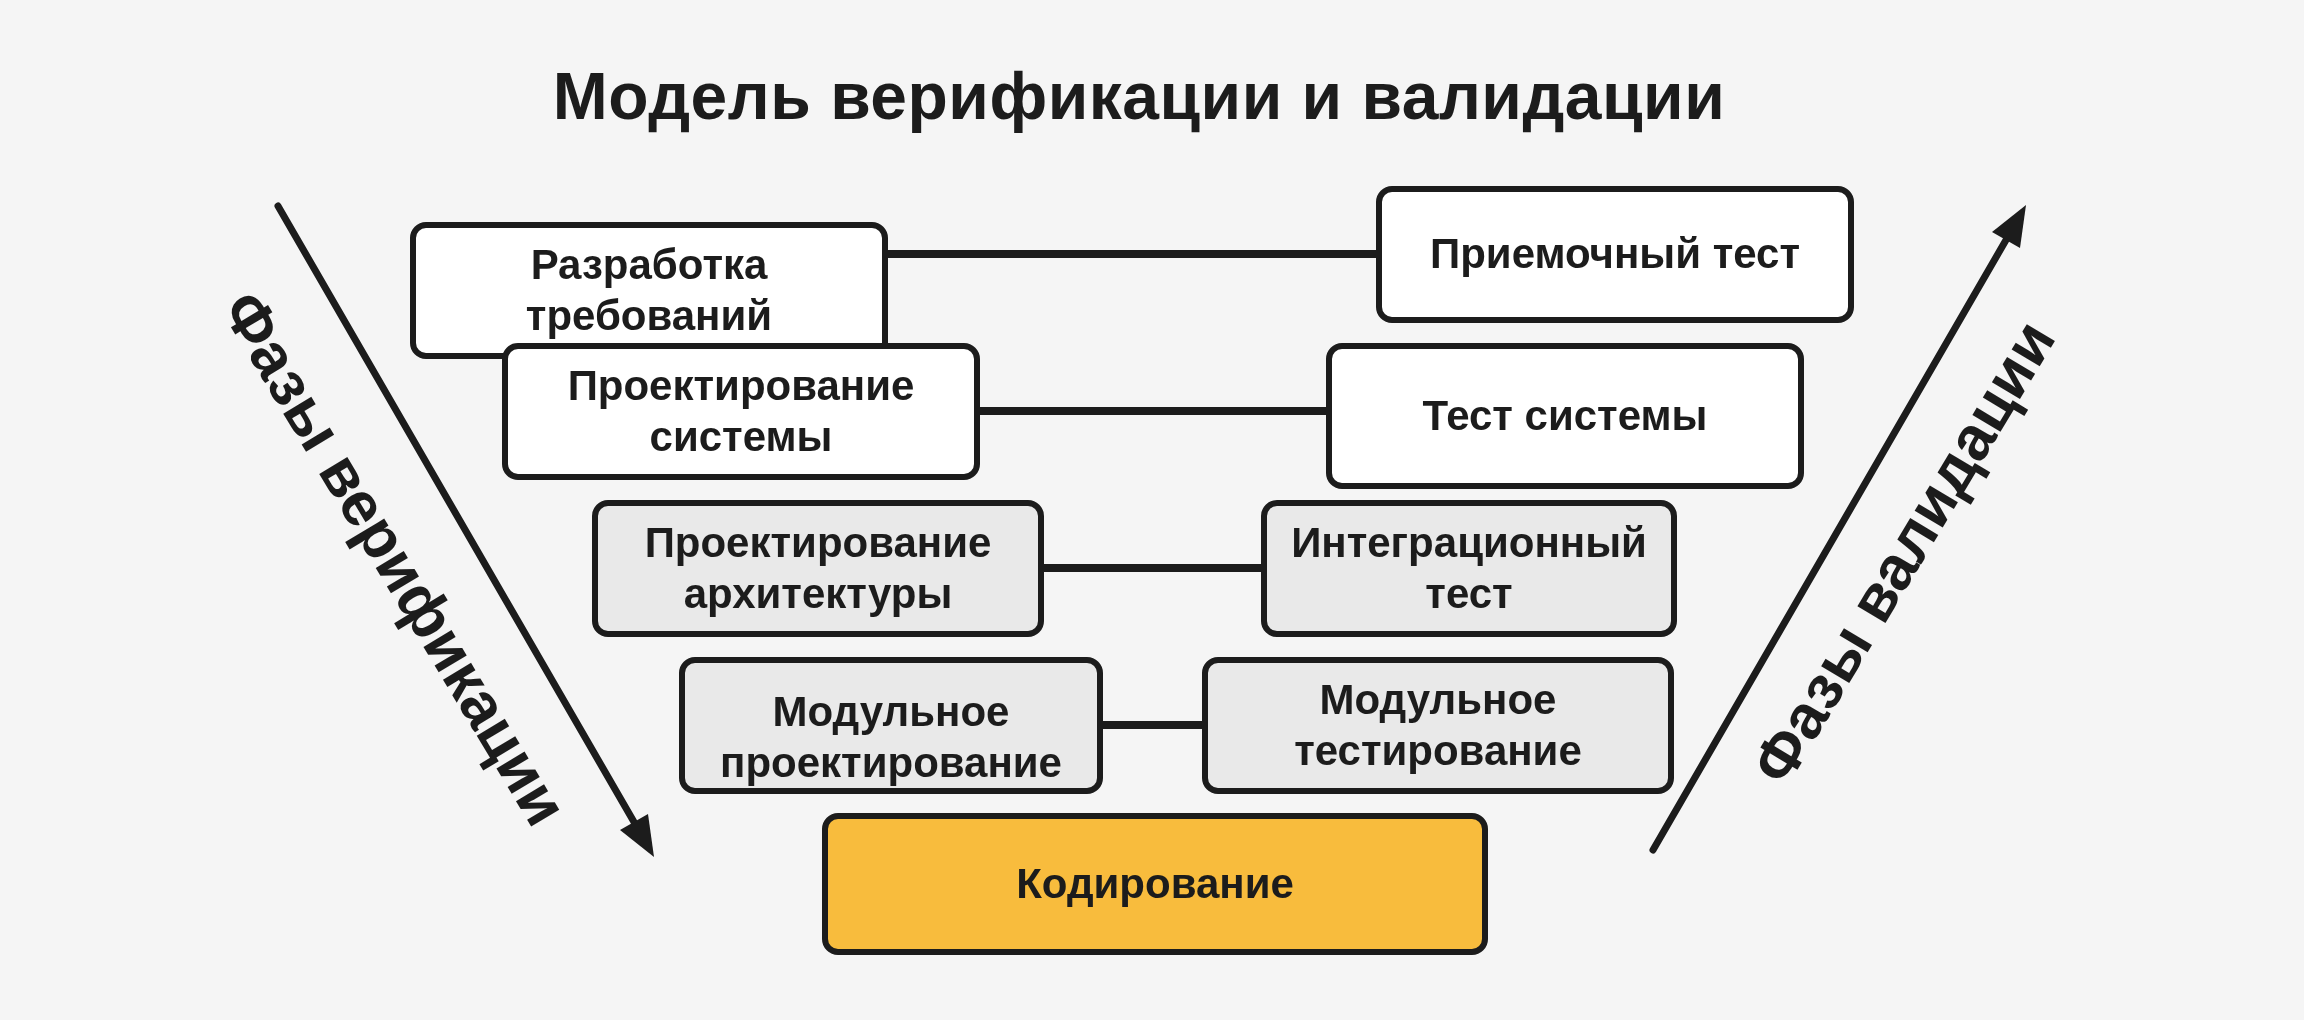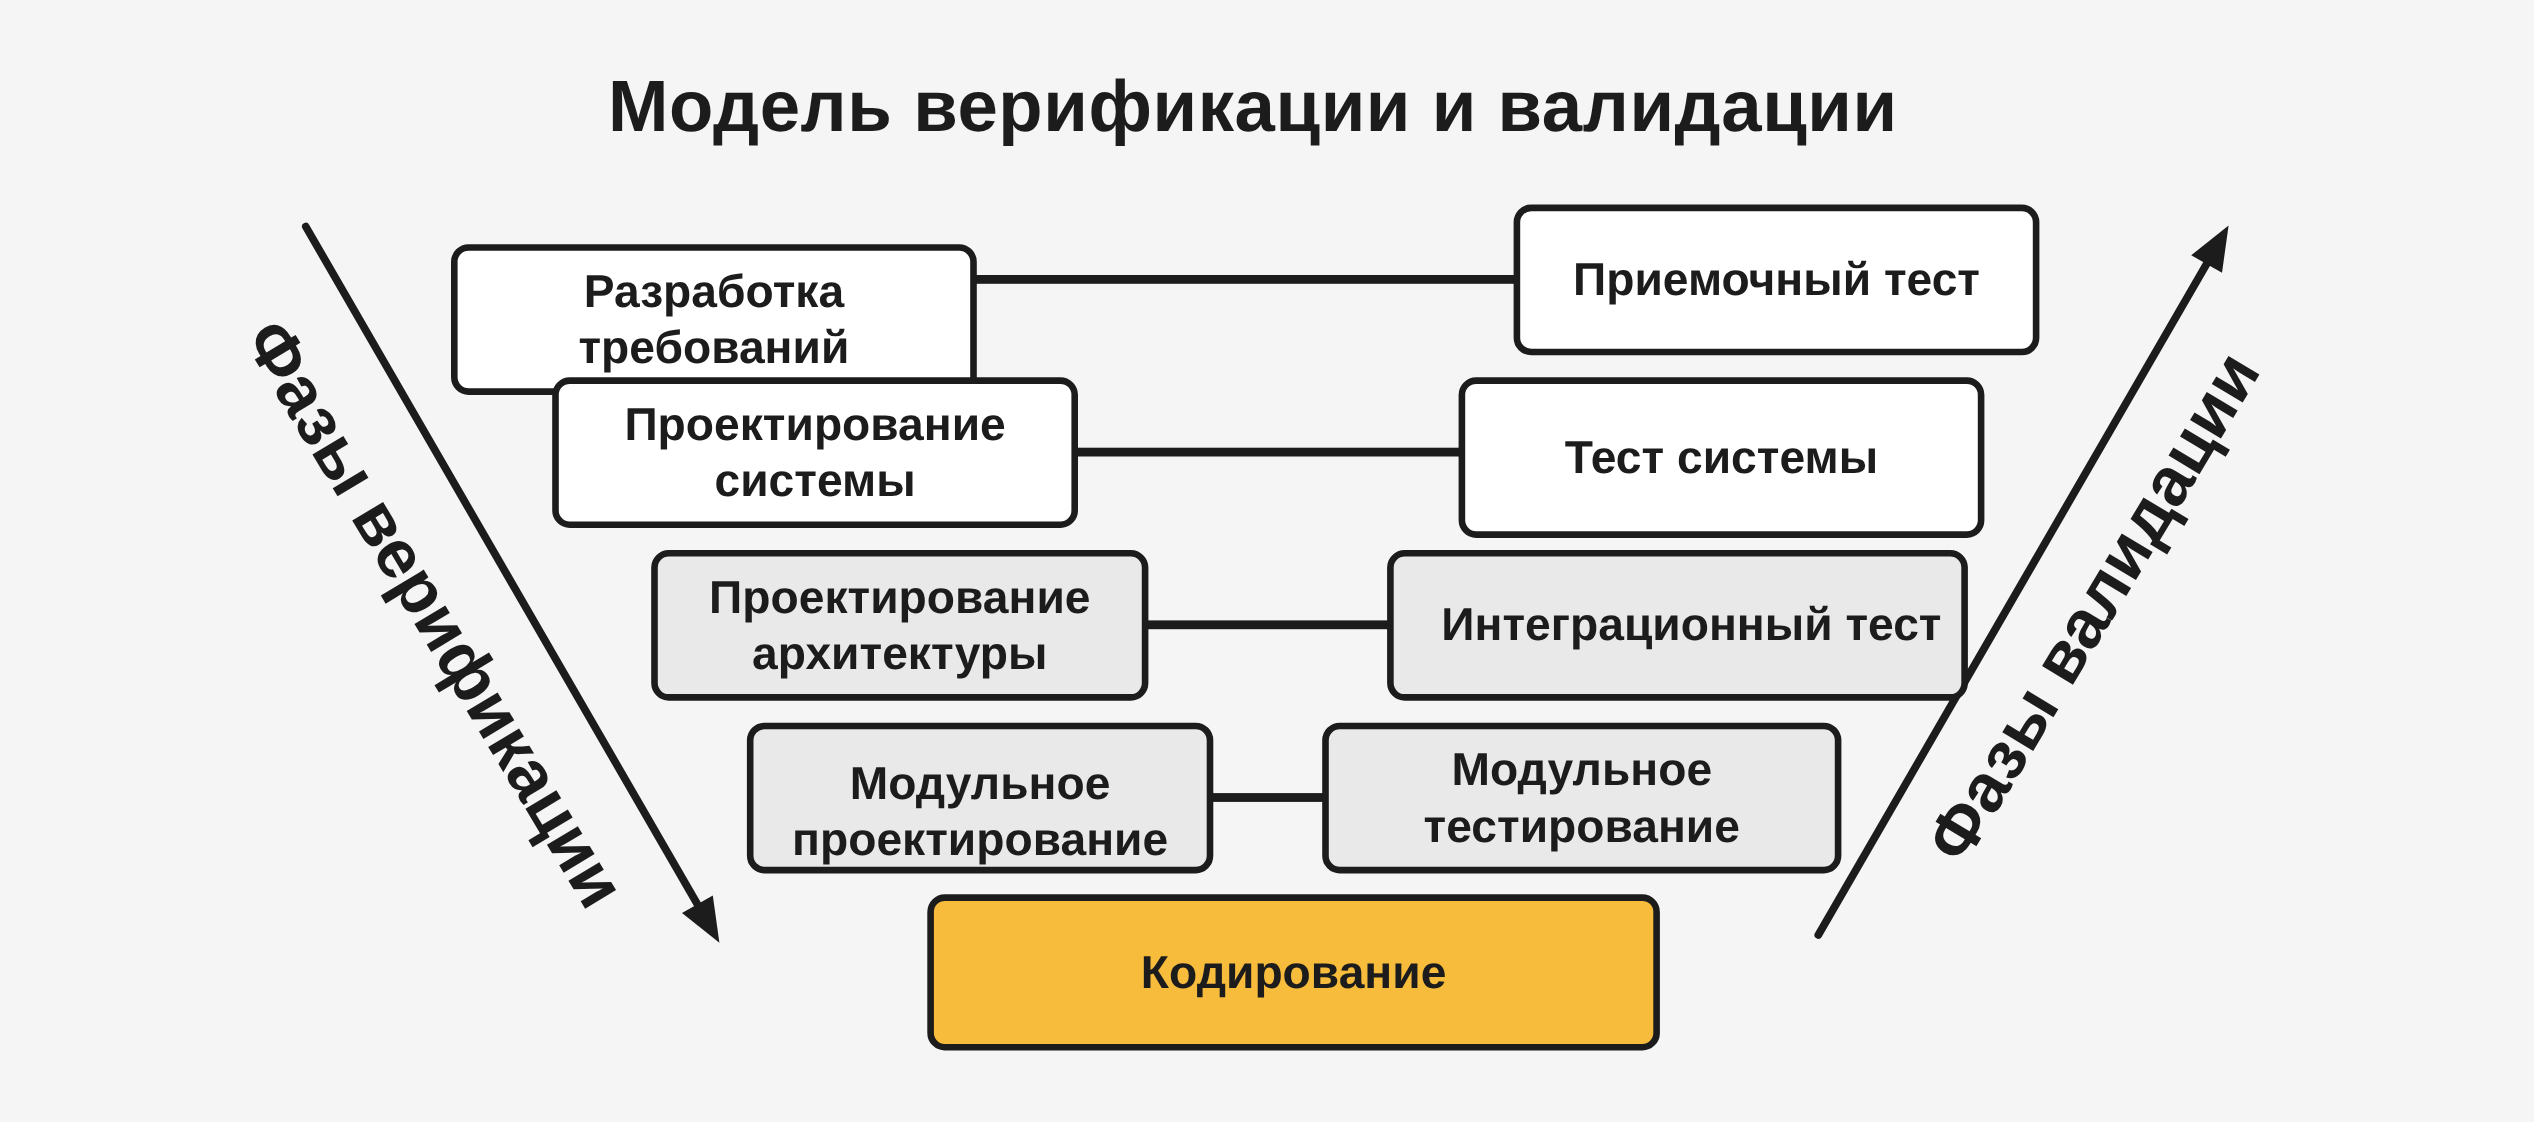--- a/index.html
+++ b/index.html
@@ -43,24 +43,24 @@
   .box.accent { background: #f8bc3d; }
 
   
   #box-requirements        { left: 410px;  top: 186px; width: 478px; height: 137px; margin-top: 36px; }
   #box-system-design       { left: 502px;  top: 343px; width: 478px; height: 137px; }
   #box-architecture-design { left: 592px;  top: 500px; width: 452px; height: 137px; }
   #box-module-design       { left: 679px;  top: 657px; width: 424px; height: 137px; align-items: flex-end; }
   
   #box-acceptance-test     { left: 1376px; top: 186px; width: 478px; height: 137px; }
   #box-system-test         { left: 1326px; top: 343px; width: 478px; height: 146px; }
-  #box-integration-test    { left: 1261px; top: 500px; width: 528px; height: 137px; justify-content: flex-end; }
+  #box-integration-test    { left: 1261px; top: 500px; width: 416px; height: 137px; justify-content: flex-end; }
   #box-module-test         { left: 1202px; top: 657px; width: 472px; height: 137px; }
   
-  #box-coding              { left: 822px;  top: 813px; width: 666px; height: 142px; margin-left: 21px; }
+  #box-coding              { left: 822px;  top: 813px; width: 666px; height: 142px; }
 
   .connector {
     position: absolute;
     height: 8px;
     background: #1c1c1c;
     z-index: 1;
   }
   #connector-1 { left: 880px;  top: 250px; width: 542px; }
   #connector-2 { left: 965px;  top: 407px; width: 370px; }
   #connector-3 { left: 1030px; top: 564px; width: 240px; }

